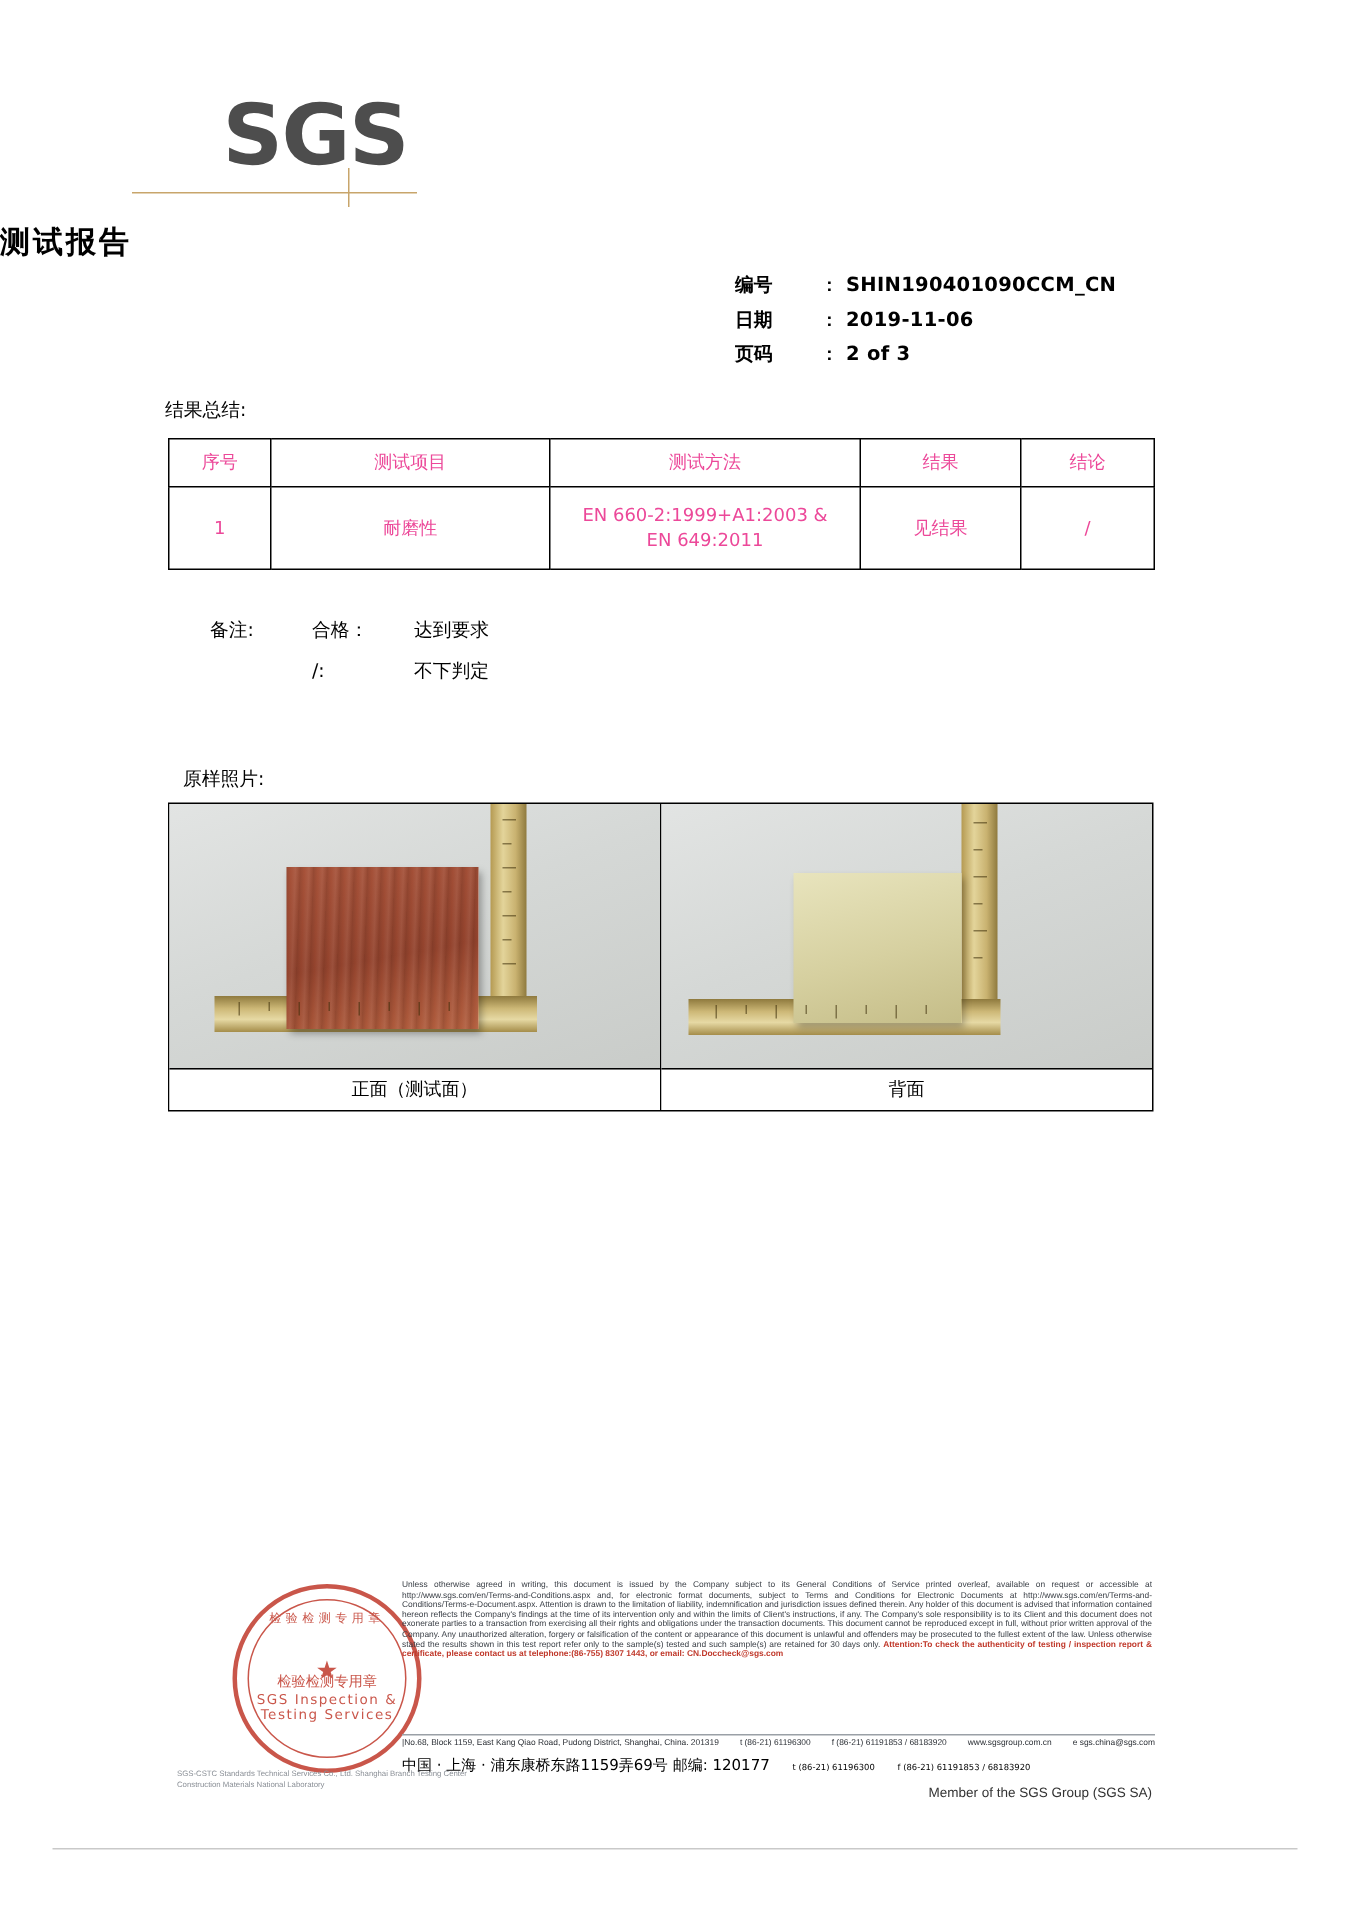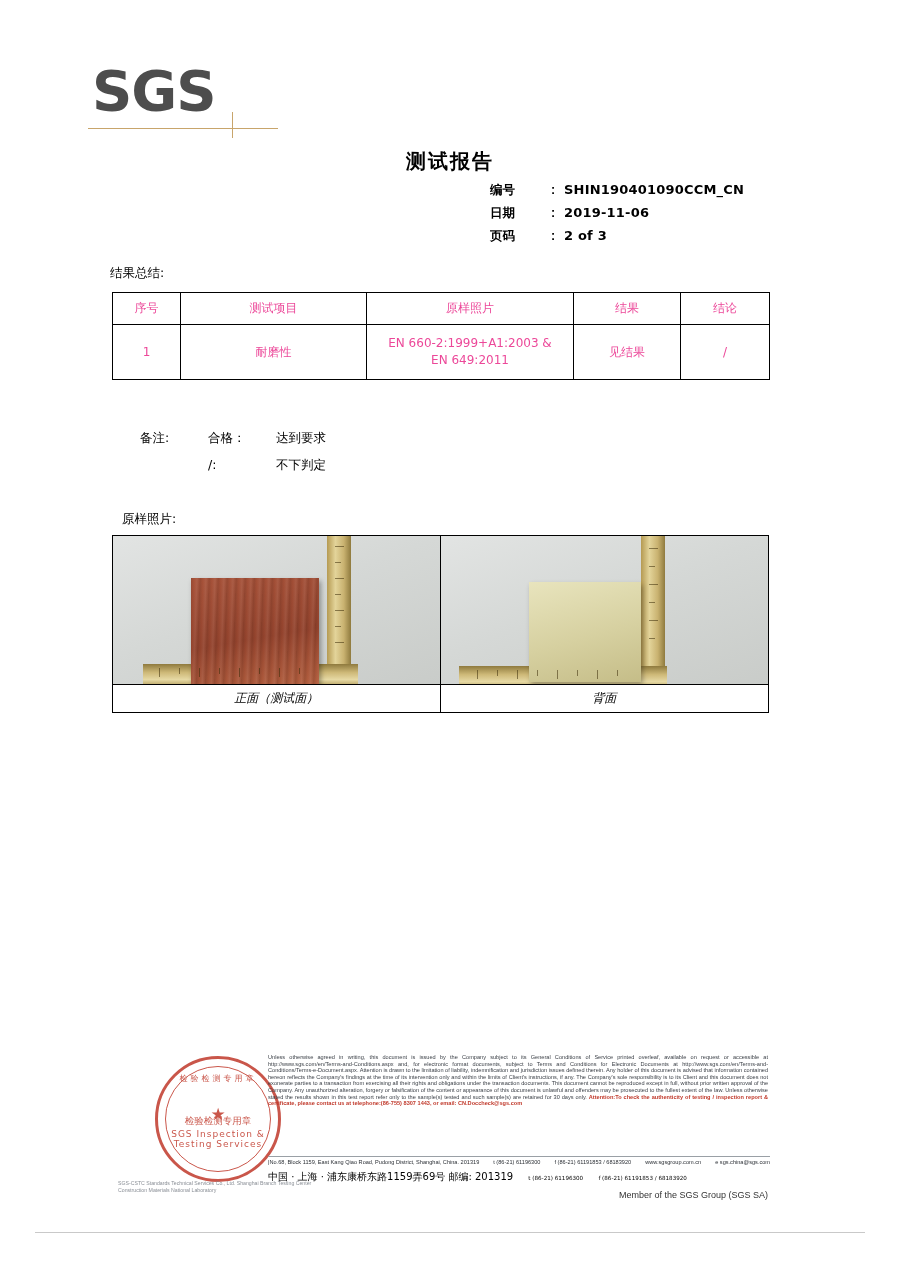--- a/index.html
+++ b/index.html
@@ -31,20 +31,21 @@
     top: 62px;
     width: 180px;
   }
   .logo-text {
     font-family: "DejaVu Sans", sans-serif;
     font-weight: bold;
     font-size: 56px;
     letter-spacing: -1px;
     color: #4d4d4d;
     line-height: 58px;
+    text-align: right;
   }
   .logo-rule {
     position: absolute;
     left: -4px;
     top: 66px;
     width: 190px;
     height: 1px;
     background: #c8a56b;
   }
   .logo-tick {
@@ -55,21 +56,20 @@
     height: 26px;
     background: #c8a56b;
   }
 
   
   .doc-title {
     position: absolute;
     left: 0;
     top: 148px;
     width: 900px;
-    text-align: center;
     font-family: "DejaVu Sans", sans-serif;
     font-weight: bold;
     font-size: 20px;
     letter-spacing: 2px;
     color: #000;
   }
 
   
   .meta {
     position: absolute;
@@ -156,37 +156,35 @@
     font-size: 12.5px;
     color: #000;
   }
   .remark-row {
     display: flex;
     height: 27px;
     align-items: baseline;
   }
   .remark-key {
     width: 68px;
-    margin-top: 18px;
   }
   .remark-val {
     white-space: nowrap;
   }
 
   
   .photo-frame {
     position: absolute;
     left: 112px;
     top: 535px;
     width: 657px;
-    height: 178px;
+    height: 206px;
     border: 1px solid #000;
     box-sizing: border-box;
     display: flex;
-    font-style: italic;
   }
   .photo-cell {
     width: 50%;
     box-sizing: border-box;
     display: flex;
     flex-direction: column;
   }
   .photo-cell.left { border-right: 1px solid #000; }
   .photo-img {
     flex: 1 1 auto;
@@ -390,21 +388,21 @@
       <col class="col-no">
         <col class="col-item">
         <col class="col-method">
         <col class="col-result">
         <col class="col-concl">
     </colgroup>
     <thead>
       <tr>
         <th>序号</th>
         <th>测试项目</th>
-        <th>原样照片</th>
+        <th>测试方法</th>
         <th>结果</th>
         <th>结论</th>
       </tr>
     </thead>
     <tbody>
       <tr>
         <td>1</td>
         <td>耐磨性</td>
         <td class="method-cell">
           <div>EN 660-2:1999+A1:2003 &amp;</div>
@@ -501,21 +499,21 @@
 
     <div class="addr-line">
       <span>|No.68, Block 1159, East Kang Qiao Road, Pudong District, Shanghai, China. 201319</span>
       <span>t (86-21) 61196300</span>
       <span>f (86-21) 61191853 / 68183920</span>
       <span>www.sgsgroup.com.cn</span>
       <span>e sgs.china@sgs.com</span>
     </div>
 
     <div class="addr-cn">
-      <span>中国 · 上海 · 浦东康桥东路1159弄69号 邮编: 201319</span>
+      <span>中国 · 上海 · 浦东康桥东路1159弄69号 邮编: 120177</span>
       <span style="font-size:5.6px;margin-left:12px;">t (86-21) 61196300</span>
       <span style="font-size:5.6px;margin-left:12px;">f (86-21) 61191853 / 68183920</span>
     </div>
 
     <div class="member">Member of the SGS Group (SGS SA)</div>
   </div>
 
   <div class="bottom-rule"></div>
 </div>
 

